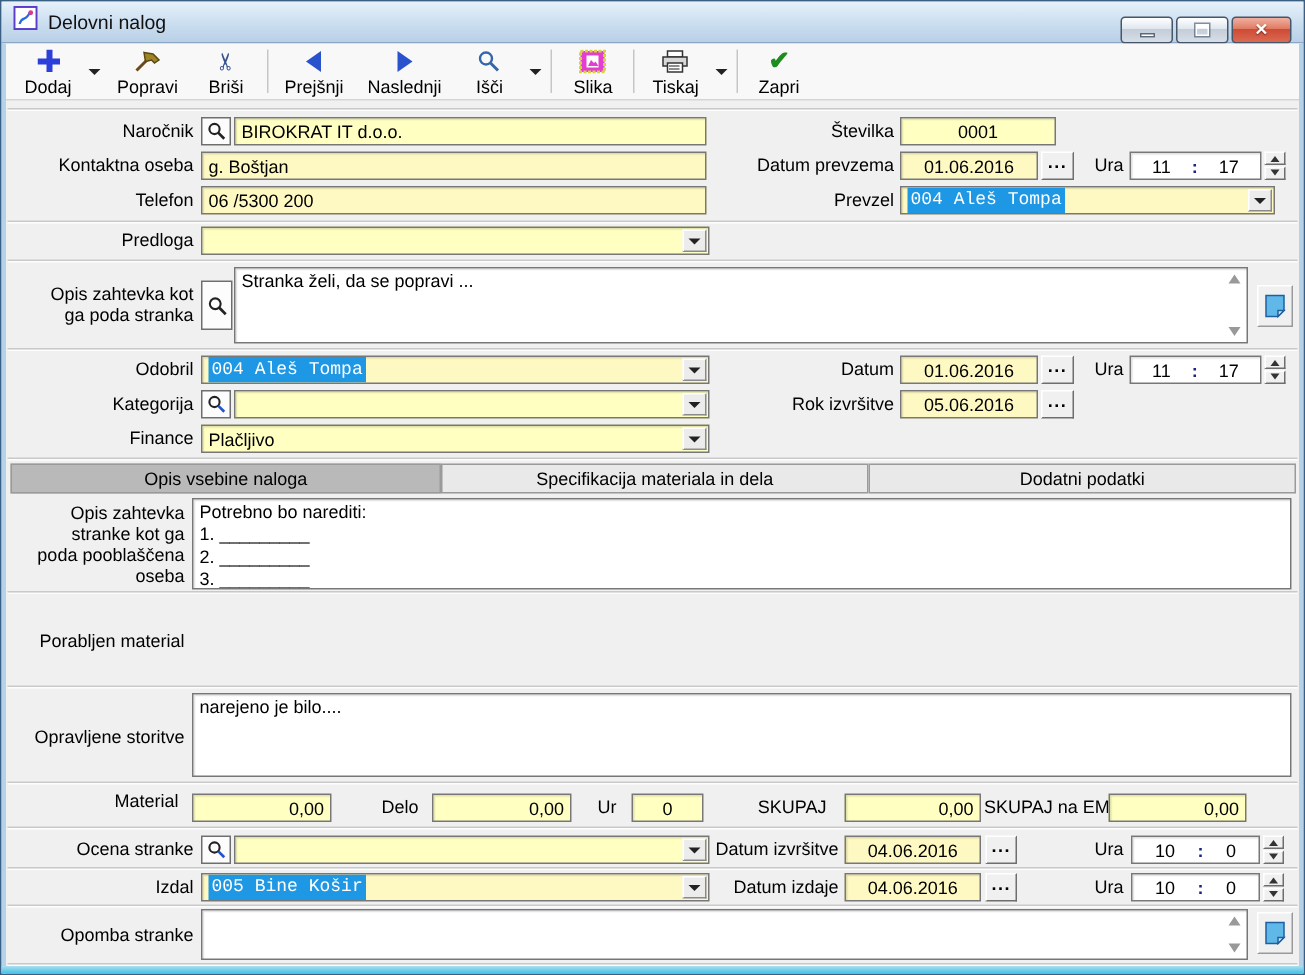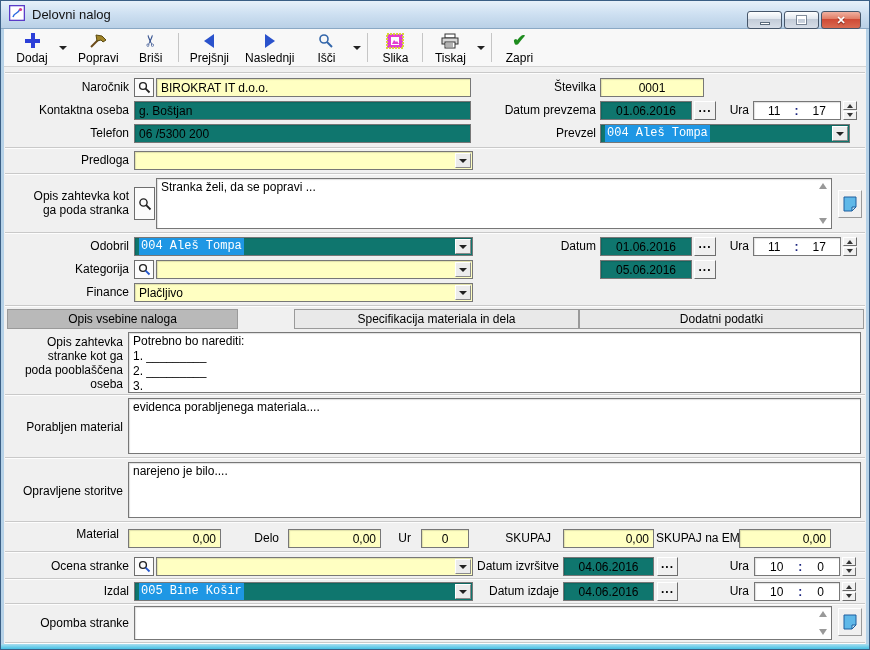--- a/index.html
+++ b/index.html
@@ -38,21 +38,21 @@
   .tri-left  { width:0; height:0; border:7px solid transparent; border-left:0;  border-right:10px solid #2a52cc; }
   .tri-right { width:0; height:0; border:7px solid transparent; border-right:0; border-left:10px solid #2a52cc; }
   .scissors { display:inline-block; transform:rotate(-90deg); color:#35518f; font-size:16px; }
   .checkmark { color:#1e8c1e; font-size:17px; font-weight:bold; }
   .plusicon { color:#2c3fd8; }
 
   
   .lbl { position:absolute; height:19px; line-height:19px; font-size:12px; color:#000;
          text-align:right; white-space:nowrap; }
   .lbl.multi { height:auto; line-height:14px; white-space:pre-line; }
-  .fld { position:absolute; height:19px; background:#0f766e; border:1px solid #777;
+  .fld { position:absolute; height:19px; background:#fef9c3; border:1px solid #777;
          box-shadow:inset 1px 1px 1px rgba(0,0,0,.13); font-size:12px;
          display:flex; align-items:center; padding:0 4px; overflow:hidden; white-space:nowrap; }
   .fld.yellow { background:var(--field-yellow,#ffffc2); }
   .fld.c { justify-content:center;text-align:right; }
   .fld.r { justify-content:flex-end; }
   .combo { padding-right:19px; }
   .cbtn { position:absolute; right:1px; top:1px; bottom:1px; width:16px; background:#ececec;
           border:1px solid; border-color:#ffffff #8a8a8a #8a8a8a #ffffff;
           display:flex; align-items:center; justify-content:center; }
   .selbg { background:var(--selection-blue,#1e97e4); color:#fff;
@@ -329,52 +329,50 @@
         <circle cx="5" cy="5" r="3.4" fill="none" stroke="#222" stroke-width="1.4"></circle>
         <line x1="7.6" y1="7.6" x2="11.5" y2="11.5" stroke="#2255cc" stroke-width="1.8"></line>
       </svg>
     </div>
   <div class="fld yellow combo" style="left:155px;top:259px;width:317px">
     <span></span>
     <span class="cbtn">
         <i class="caret"></i>
       </span>
   </div>
+  <div class="lbl" style="left:440px;top:259px;width:155px">Rok izvršitve</div>
   <div class="fld c" style="left:599px;top:259px;width:92px">
       <span>05.06.2016</span>
     </div>
   <div class="dots" style="left:693px;top:259px;width:22px">...</div>
 
   <div class="lbl" style="left:6px;top:282px;width:122px">Finance</div>
   <div class="fld yellow combo" style="left:133px;top:282px;width:339px">
     <span>Plačljivo</span>
     <span class="cbtn">
         <i class="caret"></i>
       </span>
   </div>
 
-  <div class="tab active" style="left:6px;width:231px">Opis vsebine naloga</div>
+  <div class="tab active" style="left:6px;width:287px">Opis vsebine naloga</div>
   <div class="tab" style="left:293px;width:285px">Specifikacija materiala in dela</div>
   <div class="tab" style="left:578px;width:285px">Dodatni podatki</div>
 
   <div class="lbl multi" style="left:6px;top:334px;width:116px">Opis zahtevka
 stranke kot ga
 poda pooblaščena
 oseba</div>
   <div class="ta" style="left:127px;top:331px;width:733px;height:61px">
       <span class="taval">Potrebno bo narediti:
 1. _________
 2. _________
 3. _________</span>
     </div>
 
   <div class="lbl" style="left:6px;top:417px;width:116px">Porabljen material</div>
-  <div class="ta" style="left:127px;top:397px;width:733px;height:56px">
-      <span class="taval">evidenca porabljenega materiala....</span>
-    </div>
 
   <div class="lbl" style="left:6px;top:481px;width:116px">Opravljene storitve</div>
   <div class="ta" style="left:127px;top:461px;width:733px;height:56px">
       <span class="taval">narejeno je bilo....</span>
     </div>
 
   <div class="lbl" style="left:30px;top:524px;width:88px">Material</div>
   <div class="fld yellow r" style="left:127px;top:528px;width:93px">
       <span>0,00</span>
     </div>

